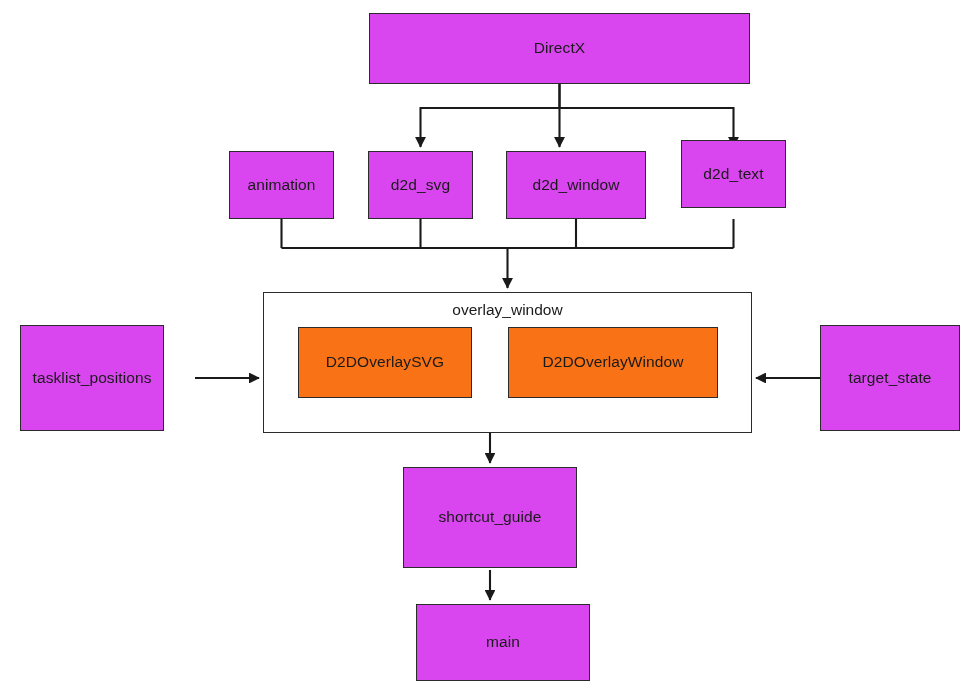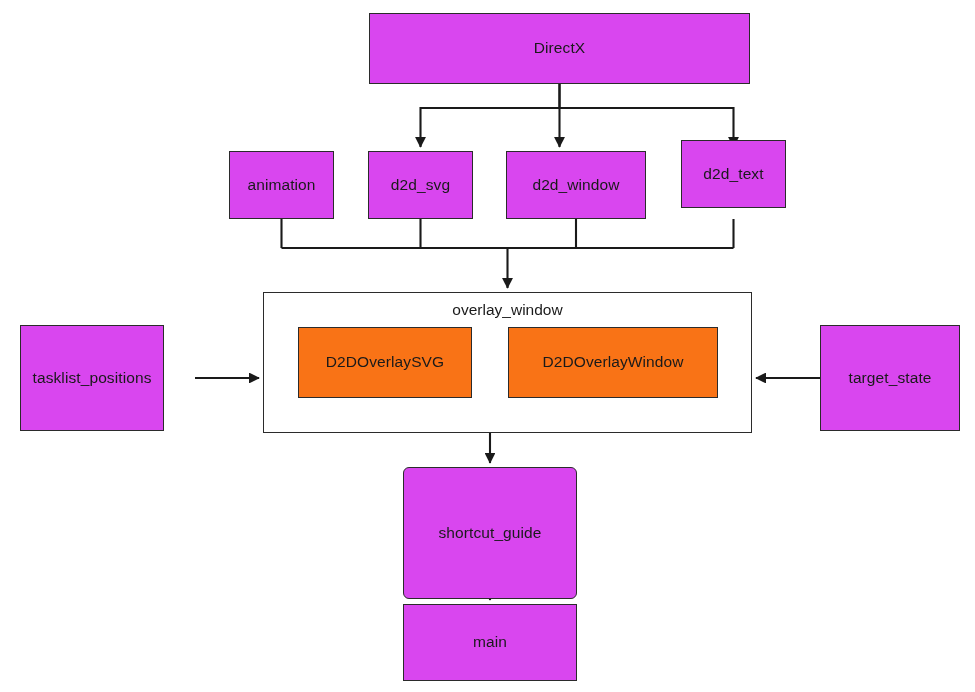--- a/index.html
+++ b/index.html
@@ -139,21 +139,21 @@
   </div>
 
   <div class="node" style="left:20px; top:325px; width:144px; height:106px;">
     <span class="node-label">tasklist_positions</span>
   </div>
 
   <div class="node" style="left:820px; top:325px; width:140px; height:106px;">
     <span class="node-label">target_state</span>
   </div>
 
-  <div class="node" style="left:403px; top:467px; width:174px; height:132px;border-radius:6px;">
+  <div class="node" style="left:403px; top:467px; width:174px; height:101px;">
     <span class="node-label">shortcut_guide</span>
   </div>
 
-  <div class="node" style="left:403px; top:604px; width:174px; height:77px;">
+  <div class="node" style="left:416px; top:604px; width:174px; height:77px;">
     <span class="node-label">main</span>
   </div>
 
 </div>
 
 </body></html>

